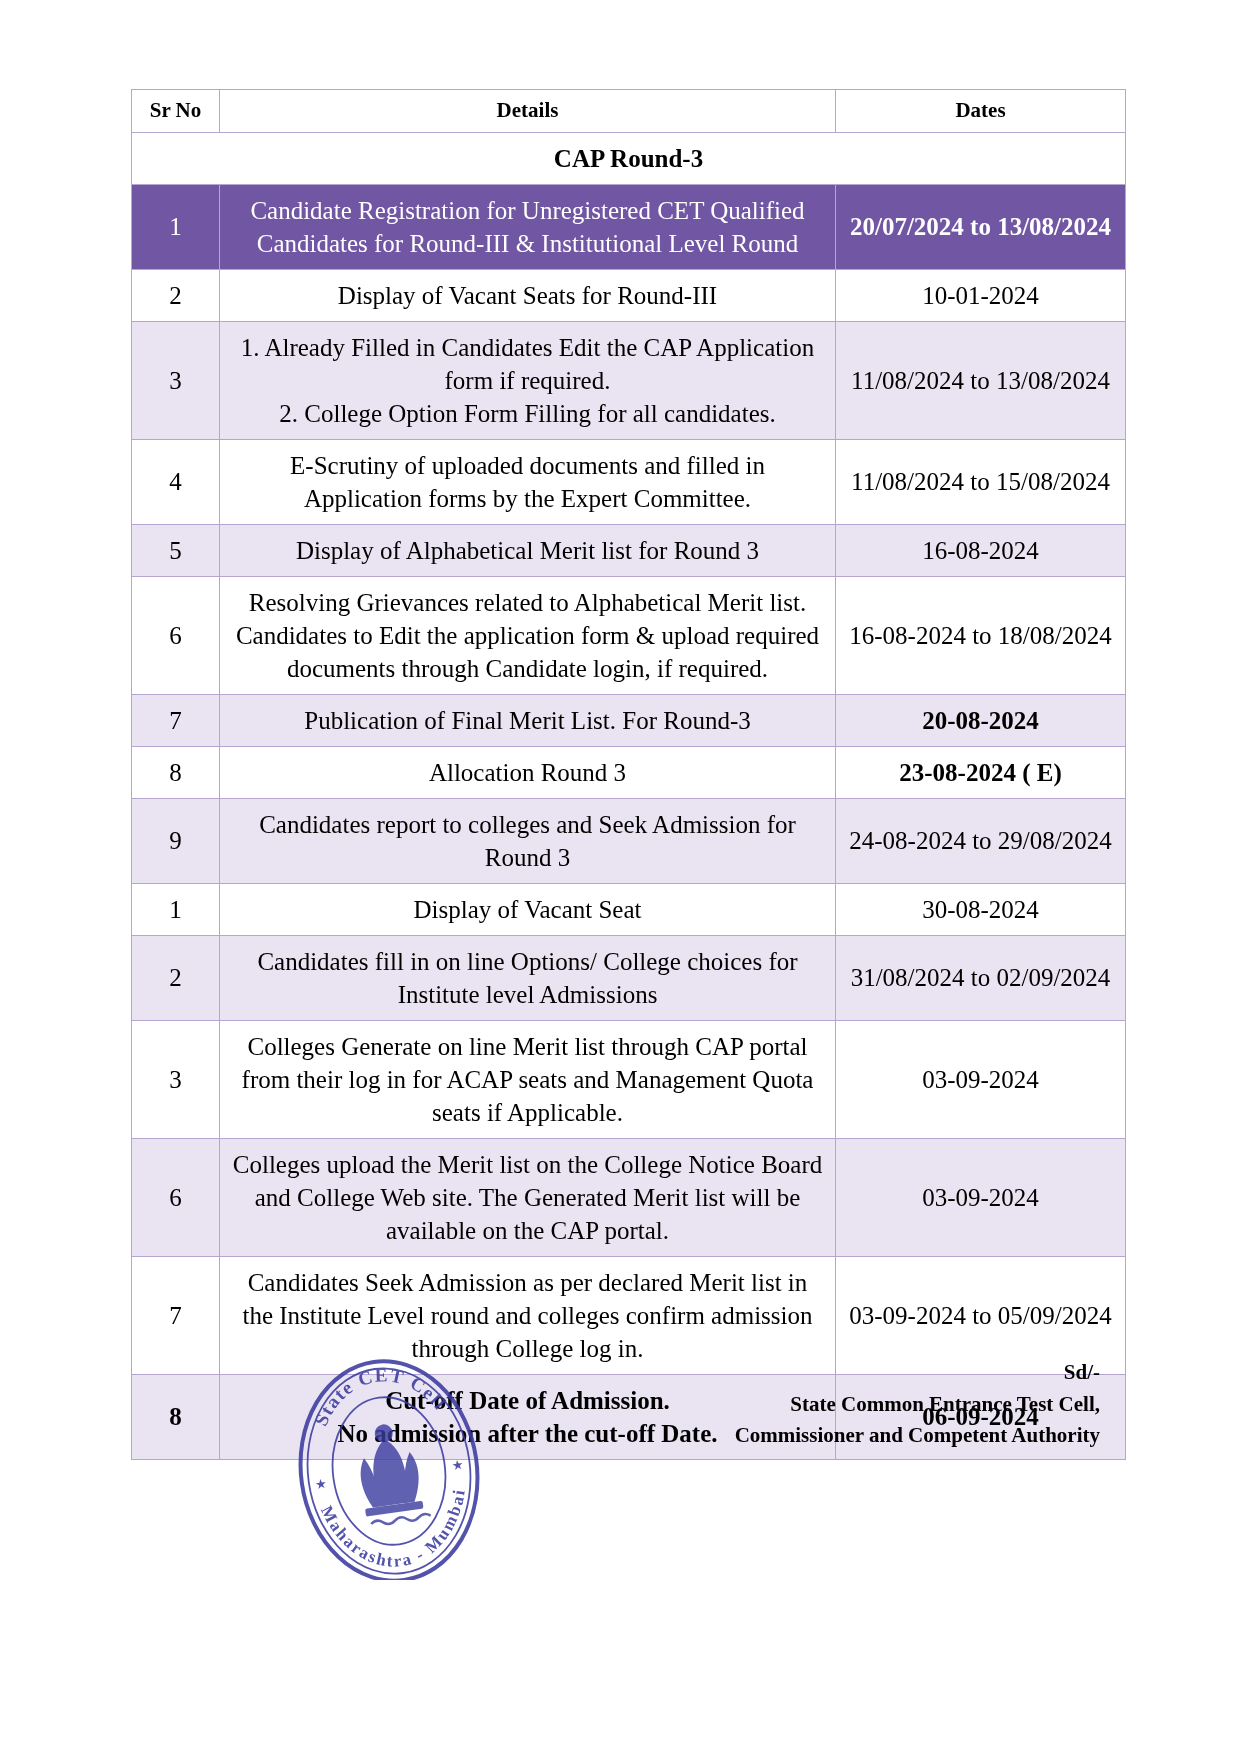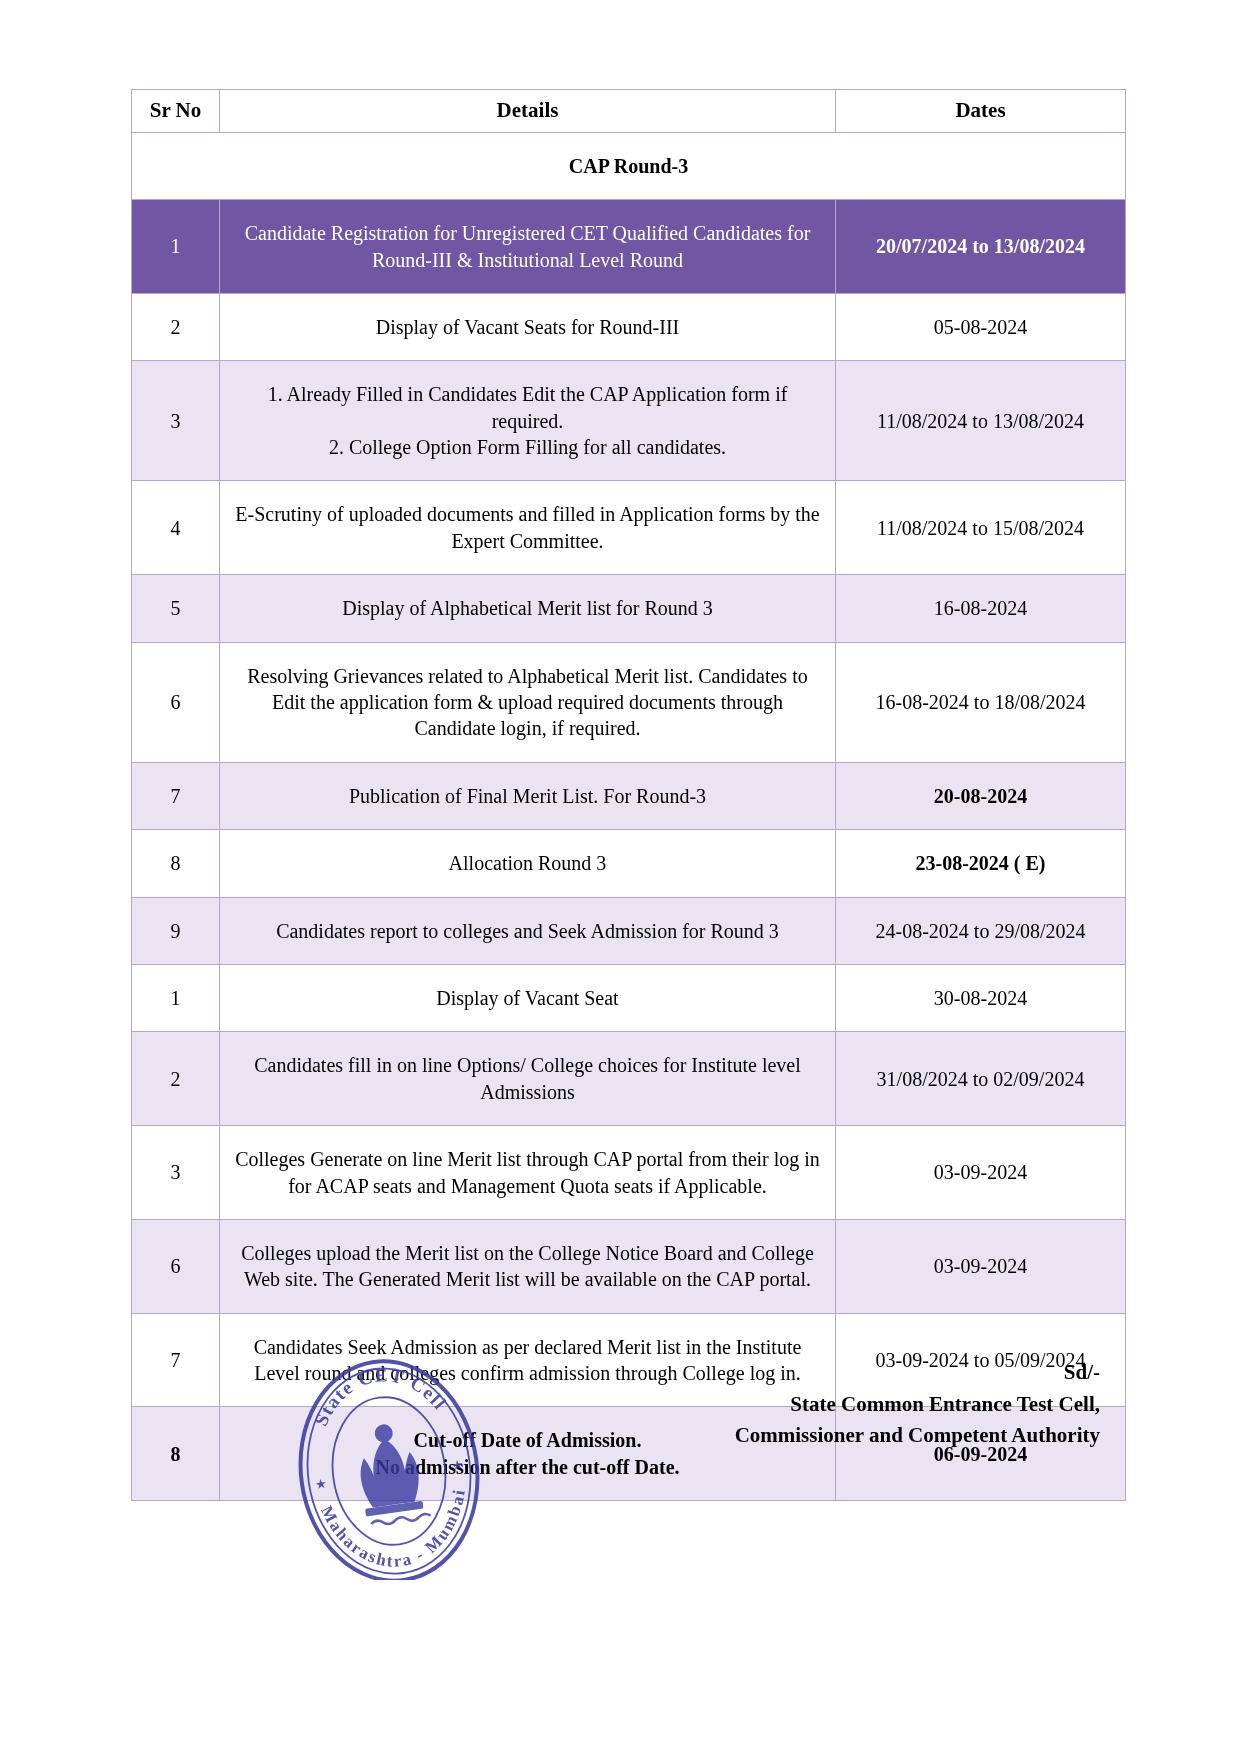--- a/index.html
+++ b/index.html
@@ -20,22 +20,22 @@
     border-collapse:collapse;
     table-layout:fixed;
   }
   .col-sr{width:88px;}
   .col-details{width:616px;}
   .col-dates{width:290px;}
   table.sched th, table.sched td{
     border:1px solid #b4a6d0;
     text-align:center;
     vertical-align:middle;
-    padding:20px 12px;
-    font-size:20px;
+    padding:9px 12px;
+    font-size:25px;
     line-height:1.32;
   }
   table.sched thead th{
     font-weight:bold;
     font-size:21px;
     padding:7px 6px;
     background:#ffffff;
   }
   td.title-cap{
     font-weight:bold;
@@ -102,21 +102,21 @@
           <td colspan="3" class="title-cap">CAP Round-3</td>
         </tr>
         <tr class="purple">
           <td class="sr">1</td>
           <td class="details">Candidate Registration for Unregistered CET Qualified Candidates for Round-III &amp; Institutional Level Round</td>
           <td class="dates bold">20/07/2024 to 13/08/2024</td>
         </tr>
         <tr class="white">
           <td class="sr">2</td>
           <td class="details">Display of Vacant Seats for Round-III</td>
-          <td class="dates">05-08-2024</td>
+          <td class="dates">10-01-2024</td>
         </tr>
         <tr class="lav">
           <td class="sr">3</td>
           <td class="details">1.  Already Filled in Candidates Edit the CAP Application form if required.
 2.  College Option Form Filling for all candidates.</td>
           <td class="dates">11/08/2024 to 13/08/2024</td>
         </tr>
         <tr class="white">
           <td class="sr">4</td>
           <td class="details">E-Scrutiny of uploaded documents and filled in Application forms by the Expert Committee.</td>

